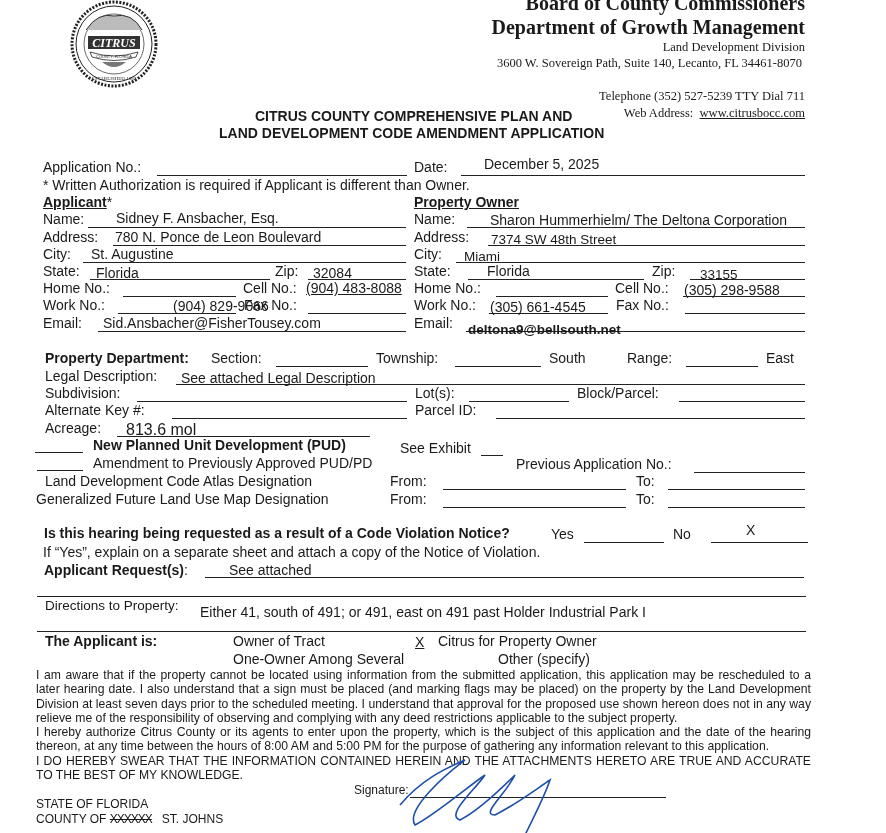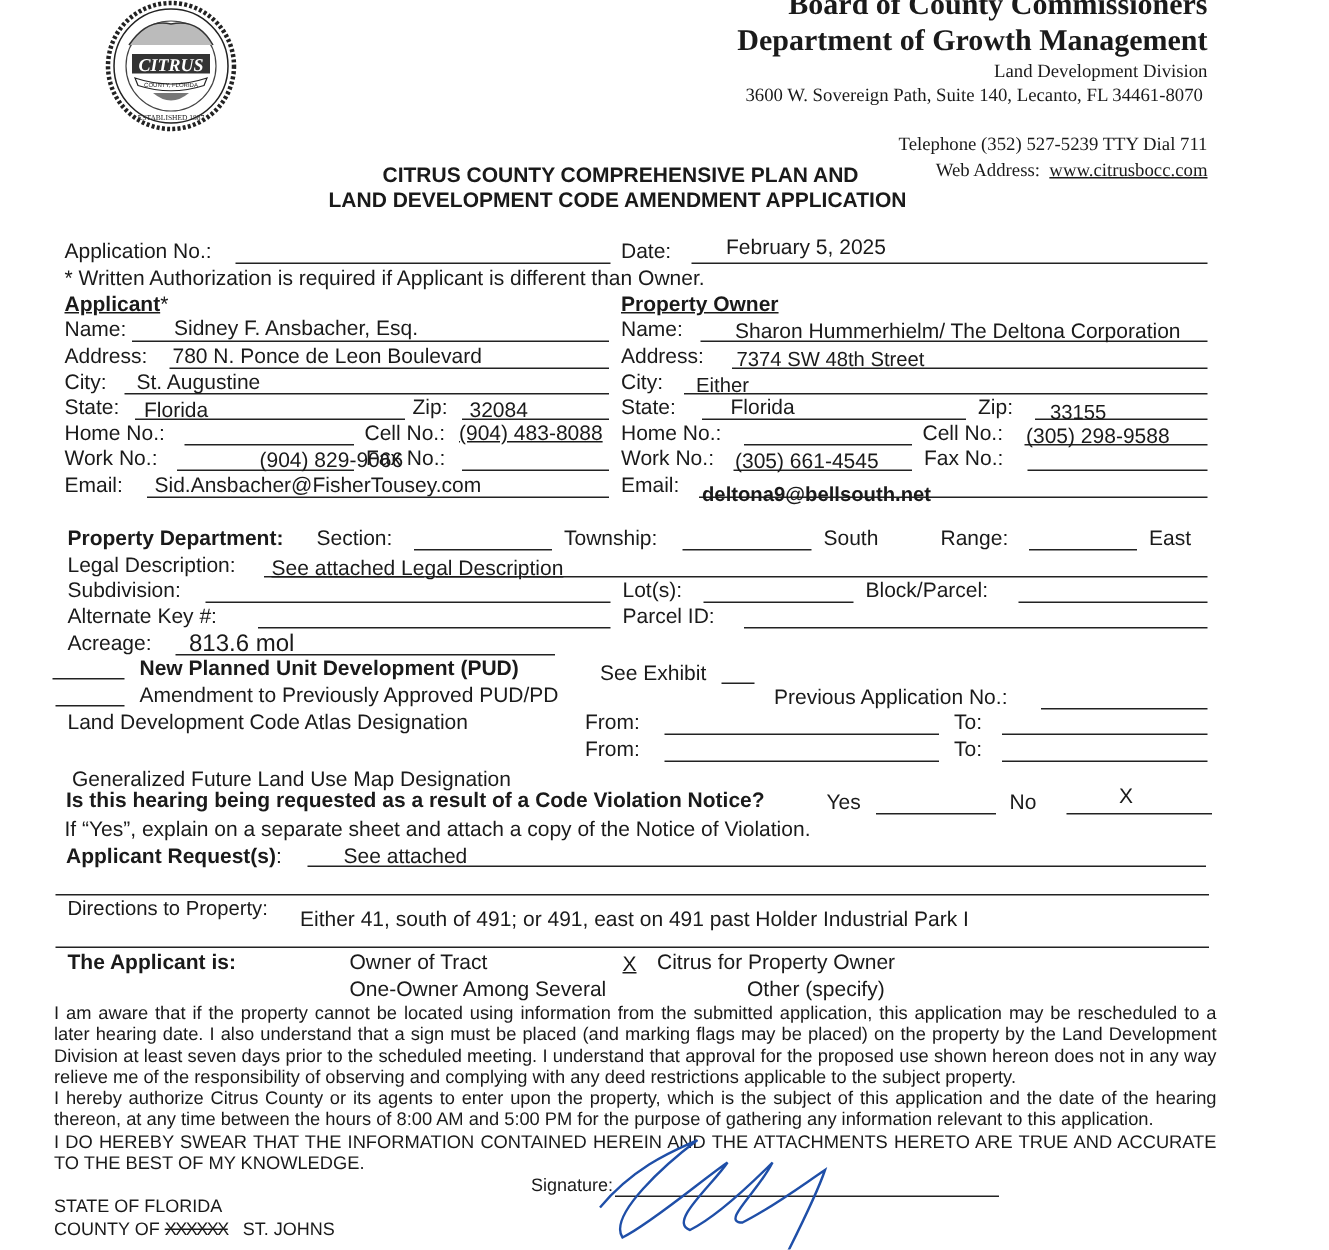--- a/index.html
+++ b/index.html
@@ -44,21 +44,21 @@
   <span>Web Address:</span>&nbsp;
   <span class="u">www.citrusbocc.com</span>
 </div>
 <div class="abs bold" style="left:255px; top:108px; font-size:14px;">CITRUS COUNTY COMPREHENSIVE PLAN AND</div>
 <div class="abs bold" style="left:219px; top:125px; font-size:14px;">LAND DEVELOPMENT CODE AMENDMENT APPLICATION</div>
 
 <div class="abs f14" style="left:43px; top:159px;">Application No.:</div>
 <div class="line" style="left:157px; top:175px; width:250px;"></div>
 <div class="abs f14" style="left:414px; top:159px;">Date:</div>
 <div class="line" style="left:461px; top:175px; width:344px;"></div>
-<div class="abs f14" style="left:484px; top:156px;">February 5, 2025</div>
+<div class="abs f14" style="left:484px; top:156px;">December 5, 2025</div>
 <div class="abs f14" style="left:43px; top:177px;">* Written Authorization is required if Applicant is different than Owner.</div>
 
 <div class="abs f14 bold" style="left:43px; top:194px;"><span class="u">Applicant</span><span style="font-weight:normal">*</span></div>
 
 <div class="abs f14" style="left:43px; top:211px;">Name:</div>
 <div class="line" style="left:88px; top:227px; width:318px;"></div>
 <div class="abs f14" style="left:116px; top:210px;">Sidney F. Ansbacher, Esq.</div>
 
 <div class="abs f14" style="left:43px; top:229px;">Address:</div>
 <div class="line" style="left:113px; top:245px; width:293px;"></div>
@@ -95,21 +95,21 @@
 <div class="abs f14" style="left:414px; top:211px;">Name:</div>
 <div class="line" style="left:467px; top:227px; width:338px;"></div>
 <div class="abs f14" style="left:490px; top:212px;">Sharon Hummerhielm/ The Deltona Corporation</div>
 
 <div class="abs f14" style="left:414px; top:229px;">Address:</div>
 <div class="line" style="left:488px; top:245px; width:317px;"></div>
 <div class="abs f13" style="left:491px; top:232px;">7374 SW 48th Street</div>
 
 <div class="abs f14" style="left:414px; top:246px;">City:</div>
 <div class="line" style="left:456px; top:262px; width:349px;"></div>
-<div class="abs f13" style="left:464px; top:249px;">Either</div>
+<div class="abs f13" style="left:464px; top:249px;">Miami</div>
 
 <div class="abs f14" style="left:414px; top:263px;">State:</div>
 <div class="line" style="left:468px; top:279px; width:176px;"></div>
 <div class="abs f14" style="left:487px; top:263px;">Florida</div>
 <div class="abs f14" style="left:652px; top:263px;">Zip:</div>
 <div class="line" style="left:690px; top:279px; width:115px;"></div>
 <div class="abs f13" style="left:700px; top:267px;">33155</div>
 
 <div class="abs f14" style="left:414px; top:280px;">Home No.:</div>
 <div class="line" style="left:496px; top:296px; width:112px;"></div>
@@ -166,21 +166,21 @@
 <div class="abs f14" style="left:93px; top:455px;">Amendment to Previously Approved PUD/PD</div>
 <div class="abs f14" style="left:516px; top:456px;">Previous Application No.:</div>
 <div class="line" style="left:694px; top:472px; width:111px;"></div>
 
 <div class="abs f14" style="left:45px; top:473px;">Land Development Code Atlas Designation</div>
 <div class="abs f14" style="left:390px; top:473px;">From:</div>
 <div class="line" style="left:443px; top:489px; width:183px;"></div>
 <div class="abs f14" style="left:636px; top:473px;">To:</div>
 <div class="line" style="left:668px; top:489px; width:137px;"></div>
 
-<div class="abs f14" style="left:48px; top:491px;margin-top:20px;">Generalized Future Land Use Map Designation</div>
+<div class="abs f14" style="left:36px; top:491px;">Generalized Future Land Use Map Designation</div>
 <div class="abs f14" style="left:390px; top:491px;">From:</div>
 <div class="line" style="left:443px; top:507px; width:183px;"></div>
 <div class="abs f14" style="left:636px; top:491px;">To:</div>
 <div class="line" style="left:668px; top:507px; width:137px;"></div>
 
 <div class="abs f14 bold" style="left:44px; top:525px;">Is this hearing being requested as a result of a Code Violation Notice?</div>
 <div class="abs f14" style="left:551px; top:526px;">Yes</div>
 <div class="line" style="left:584px; top:542px; width:80px;"></div>
 <div class="abs f14" style="left:673px; top:526px;">No</div>
 <div class="line" style="left:711px; top:542px; width:97px;"></div>

